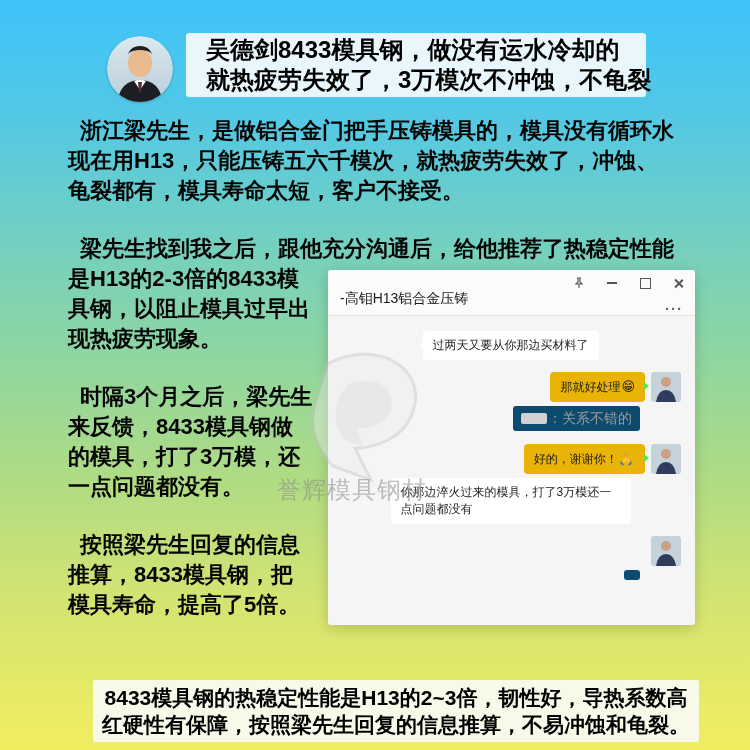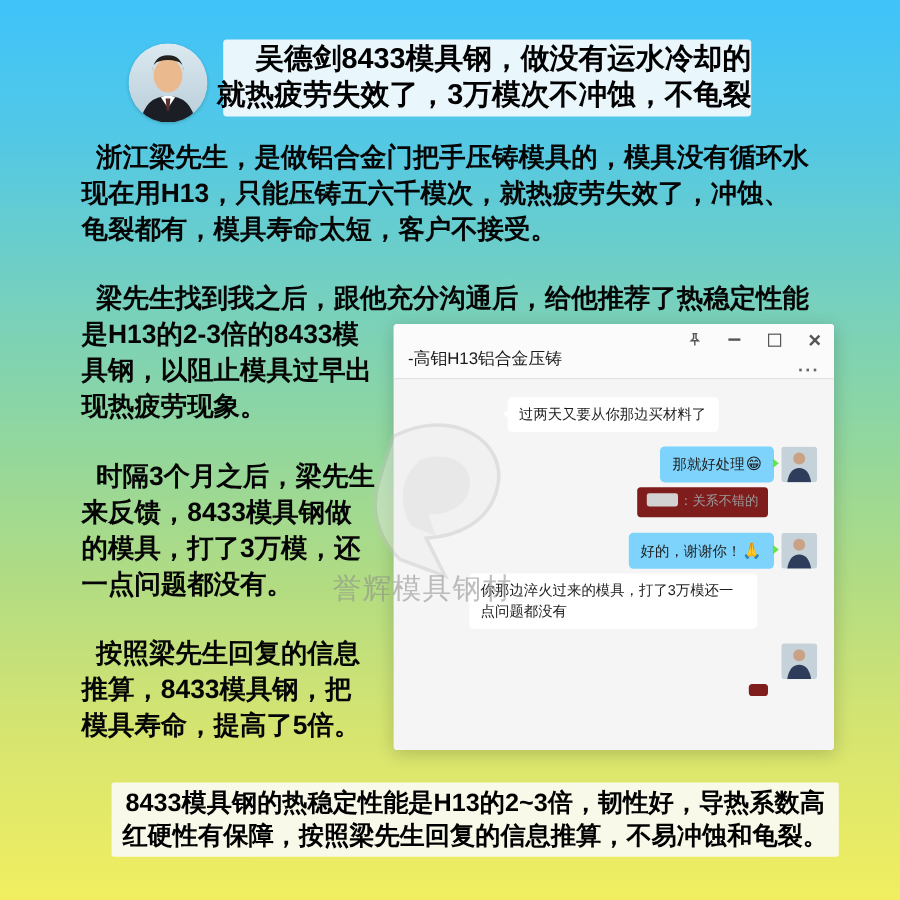--- a/index.html
+++ b/index.html
@@ -6,21 +6,21 @@
   .page{
     position:relative;width:750px;height:750px;overflow:hidden;
     font-family:"Liberation Sans","DejaVu Sans",sans-serif;
     background:linear-gradient(180deg,#3fc3fa 0%,#52c8e6 15%,#79d1ba 35%,#93d79c 50%,#b2dc82 65%,#d4e471 80%,#f1ee60 100%);
     color:#000;
   }
   
   .top-avatar{position:absolute;left:107px;top:36px;width:66px;height:66px;border-radius:50%;overflow:hidden;box-shadow:0 1px 3px rgba(0,0,0,.2);}
   .title-box{
     position:absolute;left:186px;top:33px;width:440px;height:64px;background:#e9f6fb;border-radius:3px;
-    display:flex;flex-direction:column;justify-content:center;align-items:flex-end;
+    display:flex;flex-direction:column;justify-content:center;align-items:flex-start;padding-left:20px;
   }
   .title-line{font-size:24px;line-height:30px;font-weight:700;white-space:nowrap;color:#000;}
   
   .text-flow{
     position:absolute;left:0;top:116px;width:750px;box-sizing:border-box;
     padding:0 70px 0 68px;font-size:22px;line-height:30px;font-weight:700;color:#050505;
   }
   .text-flow p{margin:0 0 28px 0;}
   .text-flow p.indent{text-indent:0.55em;}
   .text-flow p.no-gap{margin-bottom:0;}
@@ -43,32 +43,32 @@
   .icon-close:after{transform:rotate(-45deg);}
   .more-dots{position:absolute;right:12px;top:24px;font-size:15px;letter-spacing:1px;color:#666;font-weight:700;}
   .chat-body{padding:15px 14px 0 12px;}
   .row{display:flex;margin-bottom:12px;}
   .row.in{justify-content:center;}
   .row.out{justify-content:flex-end;align-items:flex-start;margin-bottom:4px;}
   .row.quote{justify-content:flex-end;padding-right:41px;margin-bottom:13px;}
   .bubble{font-size:12px;line-height:17px;color:#1d1d1d;padding:6px 10px;border-radius:4px;position:relative;max-width:220px;}
   .bubble.white{background:#ffffff;}
   .bubble.white:before{content:"";position:absolute;left:-4px;top:10px;border-top:4px solid transparent;border-bottom:4px solid transparent;border-right:5px solid #ffffff;}
-  .bubble.green{background:#7dd3fc;}
+  .bubble.green{background:#eab308;}
   .bubble.green:after{content:"";position:absolute;right:-4px;top:10px;border-top:4px solid transparent;border-bottom:4px solid transparent;border-left:5px solid #63e24a;}
   .emoji{font-size:13px;margin-left:1px;}
-  .quote-bubble{background:#7f1d1d;color:#9a9a9a;font-size:11px;line-height:15px;padding:5px 8px;border-radius:3px;max-width:218px;}
+  .quote-bubble{background:#0c4a6e;color:#9a9a9a;font-size:14px;line-height:15px;padding:5px 8px;border-radius:3px;max-width:218px;}
   .redact{display:inline-block;width:26px;height:11px;background:#d2d2d2;border-radius:2px;vertical-align:-1px;margin-right:1px;filter:blur(.6px);}
   .mini-avatar{width:30px;height:30px;border-radius:3px;margin-left:6px;flex:none;overflow:hidden;}
   
   .wm-swoosh{position:absolute;left:298px;top:346px;width:138px;height:138px;z-index:2;opacity:.42;pointer-events:none;}
   .wm-text{position:absolute;left:277px;top:474px;z-index:2;font-size:24px;font-weight:400;letter-spacing:1px;color:#8a8a8a;opacity:.55;pointer-events:none;}
   
   .footer-box{
-    position:absolute;left:93px;top:652px;width:606px;background:#f9f9ea;border-radius:2px;
+    position:absolute;left:93px;top:680px;width:606px;background:#f9f9ea;border-radius:2px;
     text-align:center;font-size:21px;line-height:27px;font-weight:700;padding:4px 0;color:#000;
   }
 </style>
 </head>
 <body>
 
 <div class="page">
 
   <div class="top-avatar">
     <svg width="66" height="66" viewBox="0 0 66 66">

